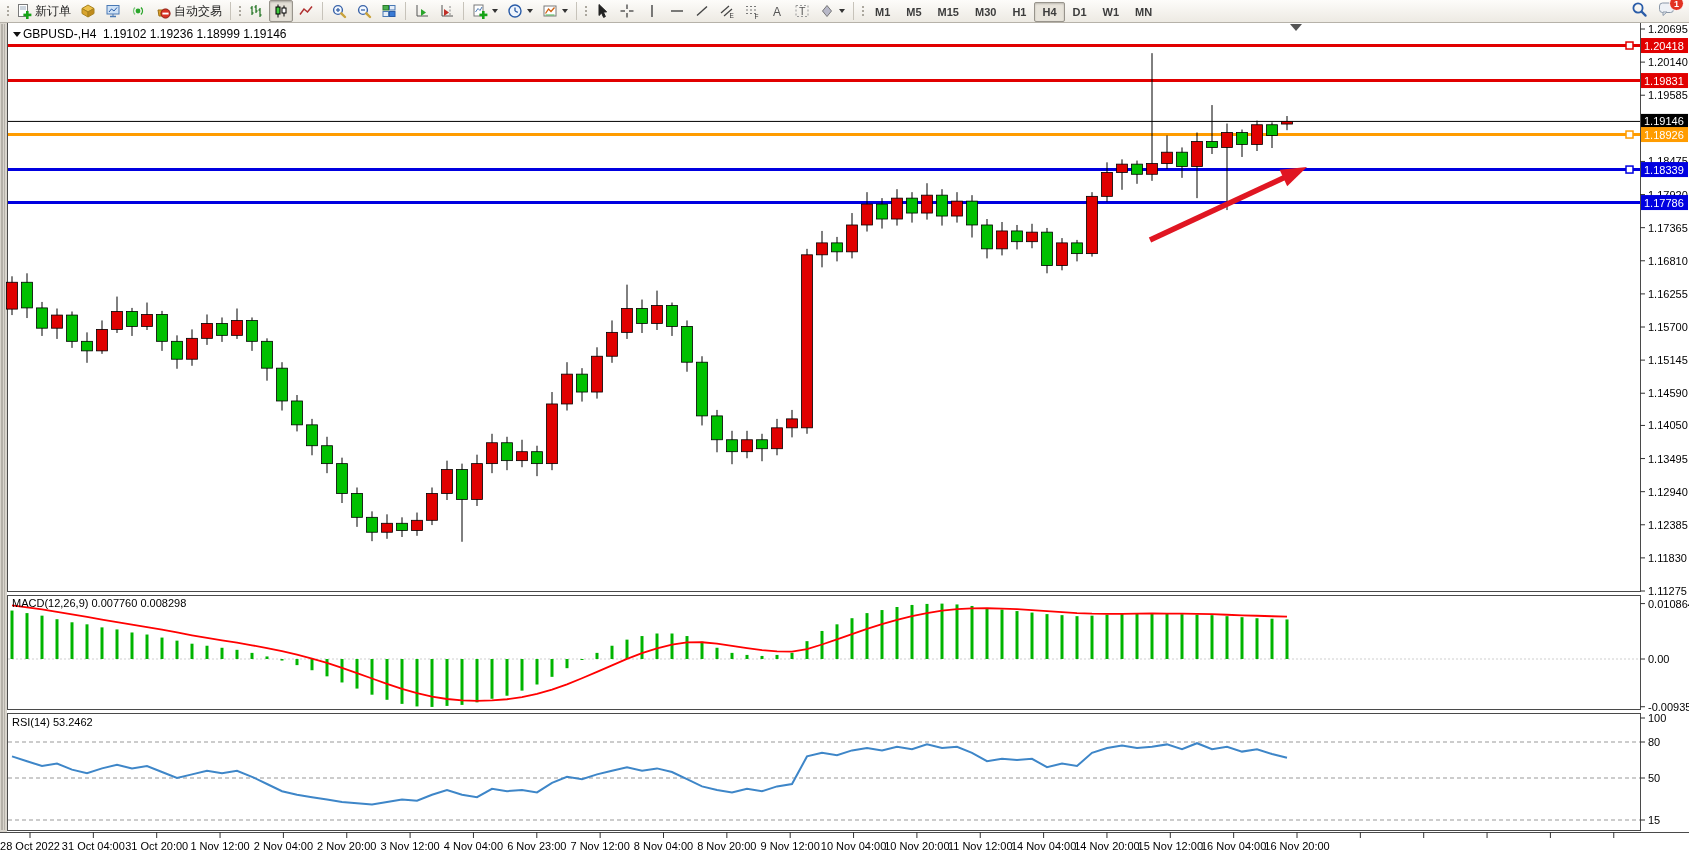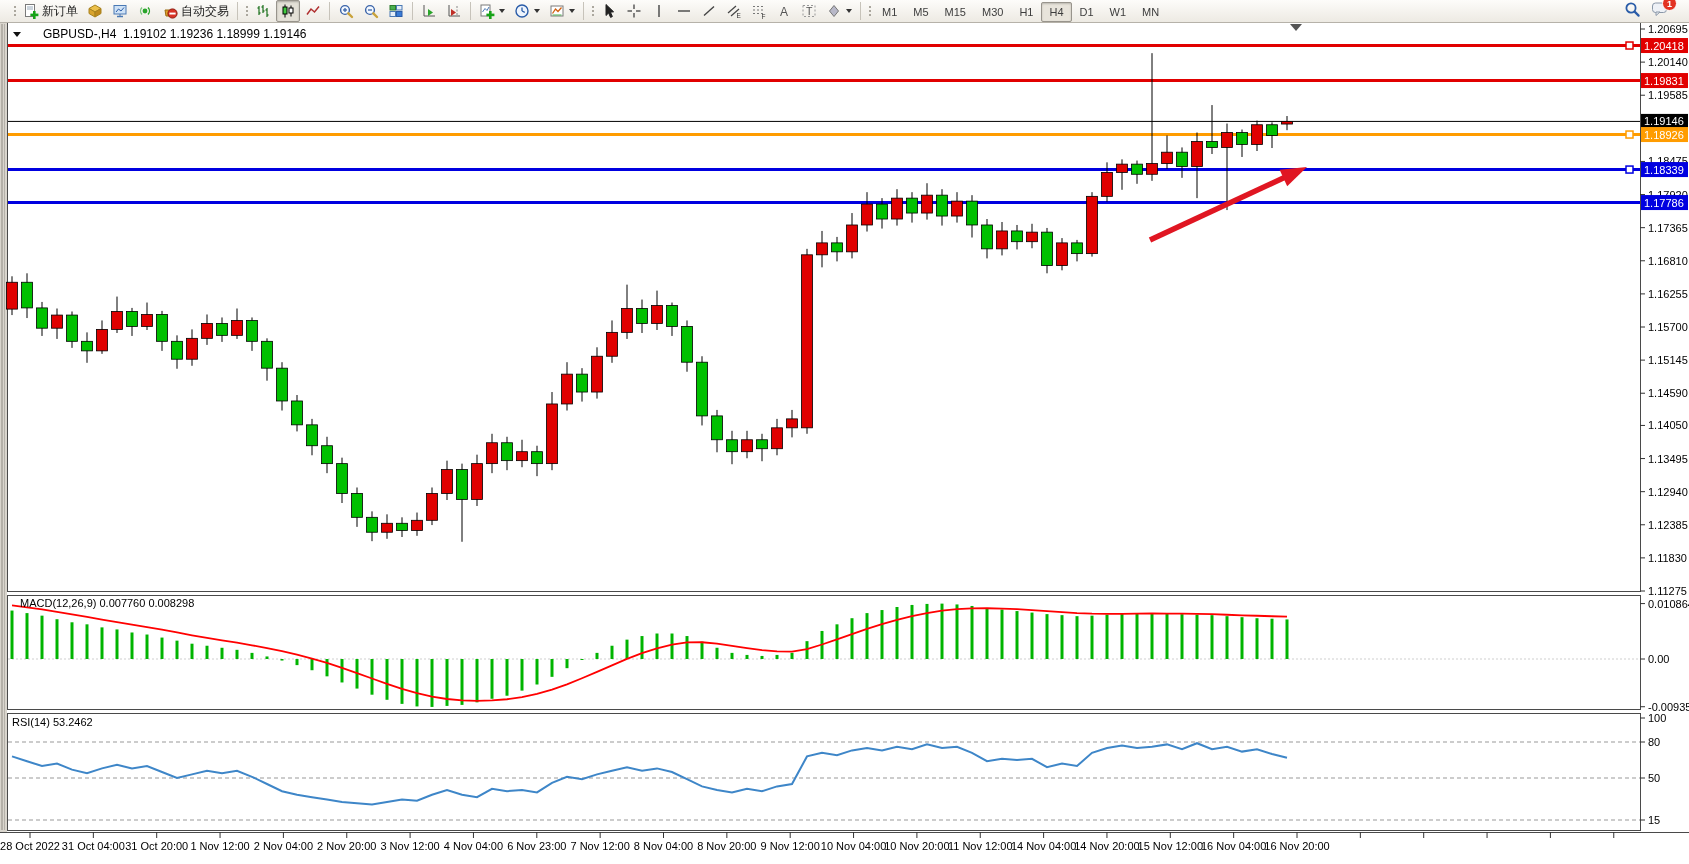--- a/index.html
+++ b/index.html
@@ -1,46 +1,46 @@
 <!DOCTYPE html>
 <html><head>
 <meta charset="utf-8">
 <style>
   html,body{margin:0;padding:0}
   body{width:1689px;height:864px;overflow:hidden;background:#fff;
        font-family:"Liberation Sans",sans-serif;position:relative}
   
   .toolbar{position:relative;z-index:5;height:22px;display:flex;align-items:center;
            background:linear-gradient(#fdfcfa,#edeae3);border-bottom:1px solid #b6b2a9;
-           padding:0 10px;gap:1px}
+           padding:0 3px;gap:1px}
   .tbtn{height:20px;display:flex;align-items:center;gap:3px;padding:0 3px;
         border:1px solid transparent;border-radius:2px;cursor:default}
   .tbtn.pressed{background:#e4e0d7;border:1px solid #98948c;box-shadow:inset 0 1px 2px rgba(0,0,0,.25)}
   .tlabel{font-size:12px;color:#1c1c1c;white-space:nowrap}
   .sep{width:1px;height:18px;background:#c7c3ba;margin:0 3px}
   .grip{width:4px;height:14px;margin:0 2px;
         background-image:radial-gradient(circle,#aba79e 1px,transparent 1.1px);
         background-size:4px 4px;background-position:1px 1px}
   .caret{width:0;height:0;border-left:3px solid transparent;border-right:3px solid transparent;
          border-top:4px solid #333;margin-left:1px}
-  .tf{font-size:11px;font-weight:normal;color:#3d3d3d;padding:3px 7px;border:1px solid transparent;border-radius:2px}
+  .tf{font-size:11px;font-weight:bold;color:#3d3d3d;padding:3px 7px;border:1px solid transparent;border-radius:2px}
   .tf.pressed{background:#e8e4db;border:1px solid #98948c;box-shadow:inset 0 1px 2px rgba(0,0,0,.2)}
   .right-icons{margin-left:auto;display:flex;align-items:center;gap:10px;padding-right:10px}
   .chat-wrap{position:relative}
   .badge{position:absolute;top:-5px;right:-8px;min-width:13px;height:13px;border-radius:8px;
          background:#e23222;color:#fff;font-size:9px;font-weight:bold;display:flex;
          align-items:center;justify-content:center;border:1px solid #fff}
   
   #chart-svg{position:absolute;left:0;top:0;z-index:1}
   .chart-title{position:absolute;left:13px;top:27px;z-index:3;font-size:12px;color:#000;
-               display:flex;align-items:center;gap:22px;white-space:pre}
+               display:flex;align-items:center;gap:2px;white-space:pre}
   .tri-down{width:0;height:0;border-left:4px solid transparent;border-right:4px solid transparent;
             border-top:5px solid #111}
   .pane-label{position:absolute;z-index:3;font-size:11px;color:#000;white-space:pre}
-  #macd-label{left:20px;top:597px}
+  #macd-label{left:12px;top:597px}
   #rsi-label{left:12px;top:716px}
 </style>
 </head>
 <body>
 
 <div class="toolbar">
   <span class="grip"></span>
 
   <span class="tbtn">
     <svg width="16" height="16">

